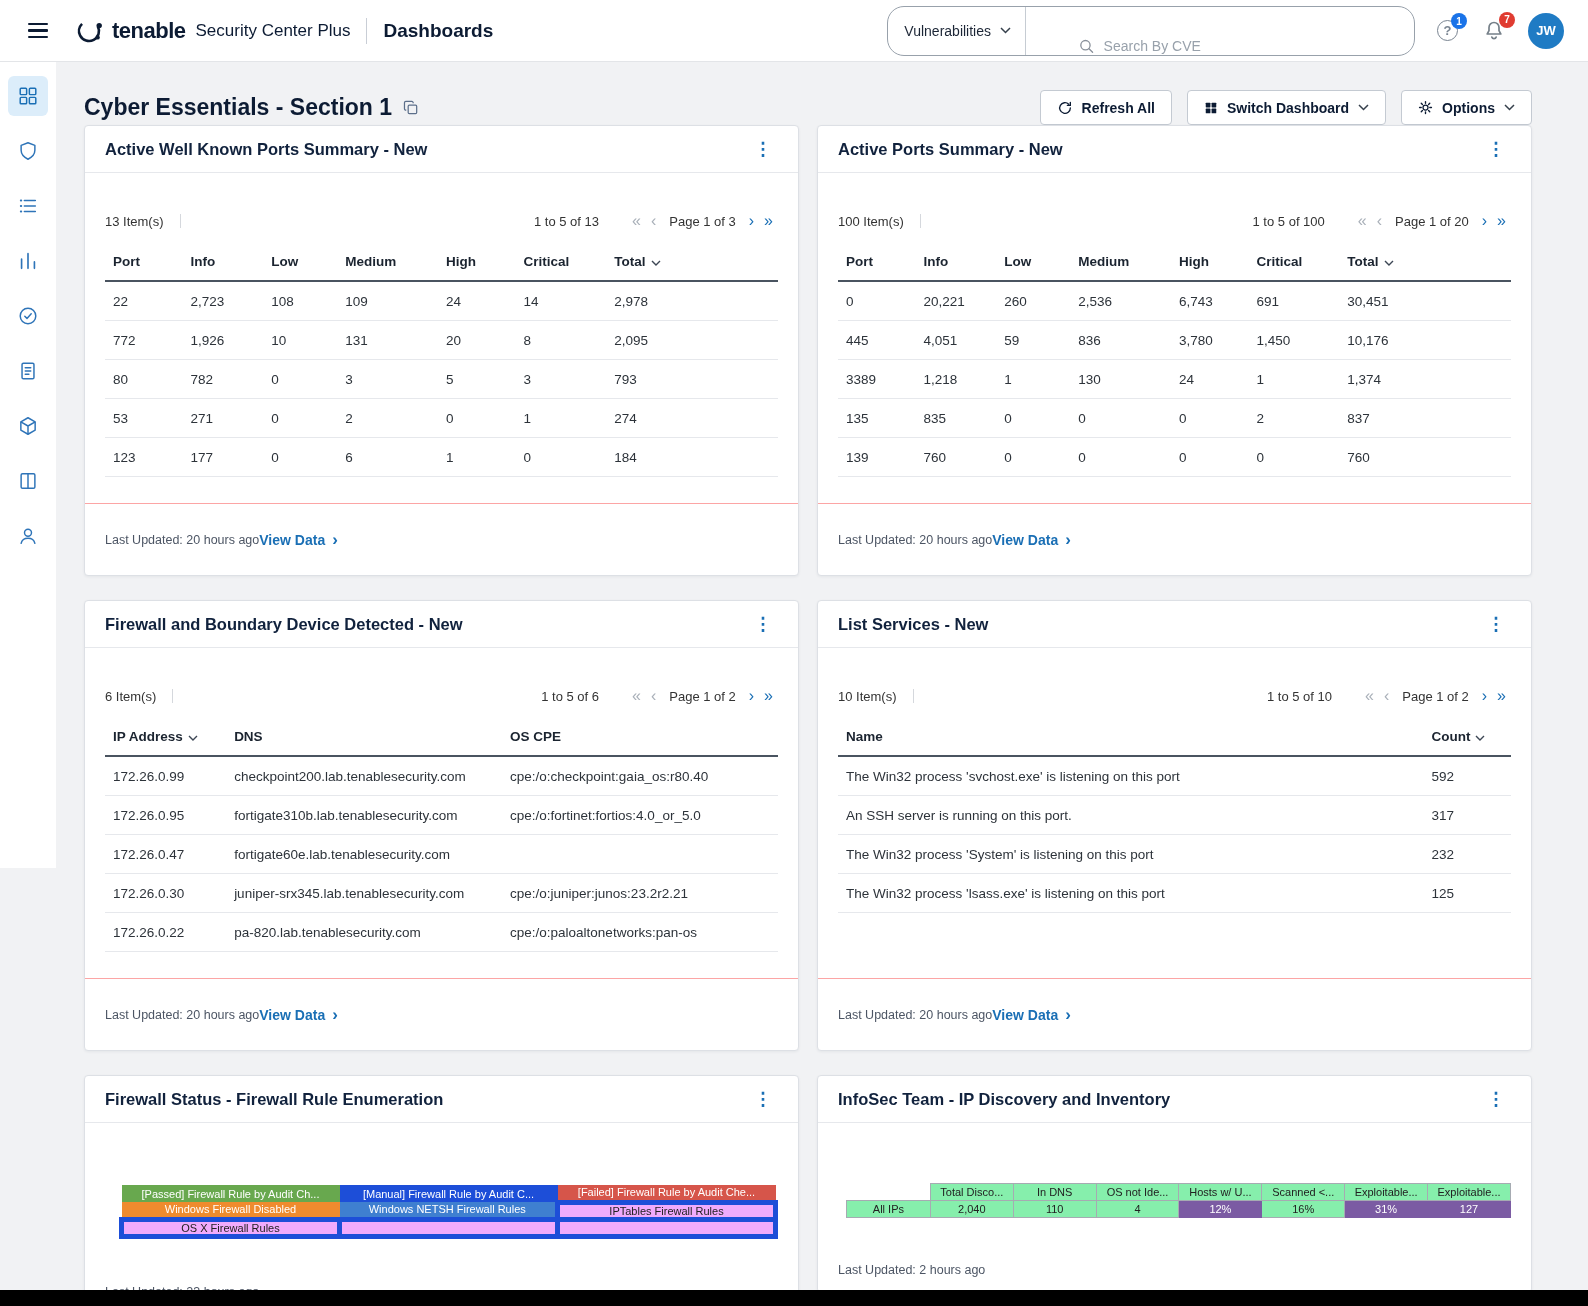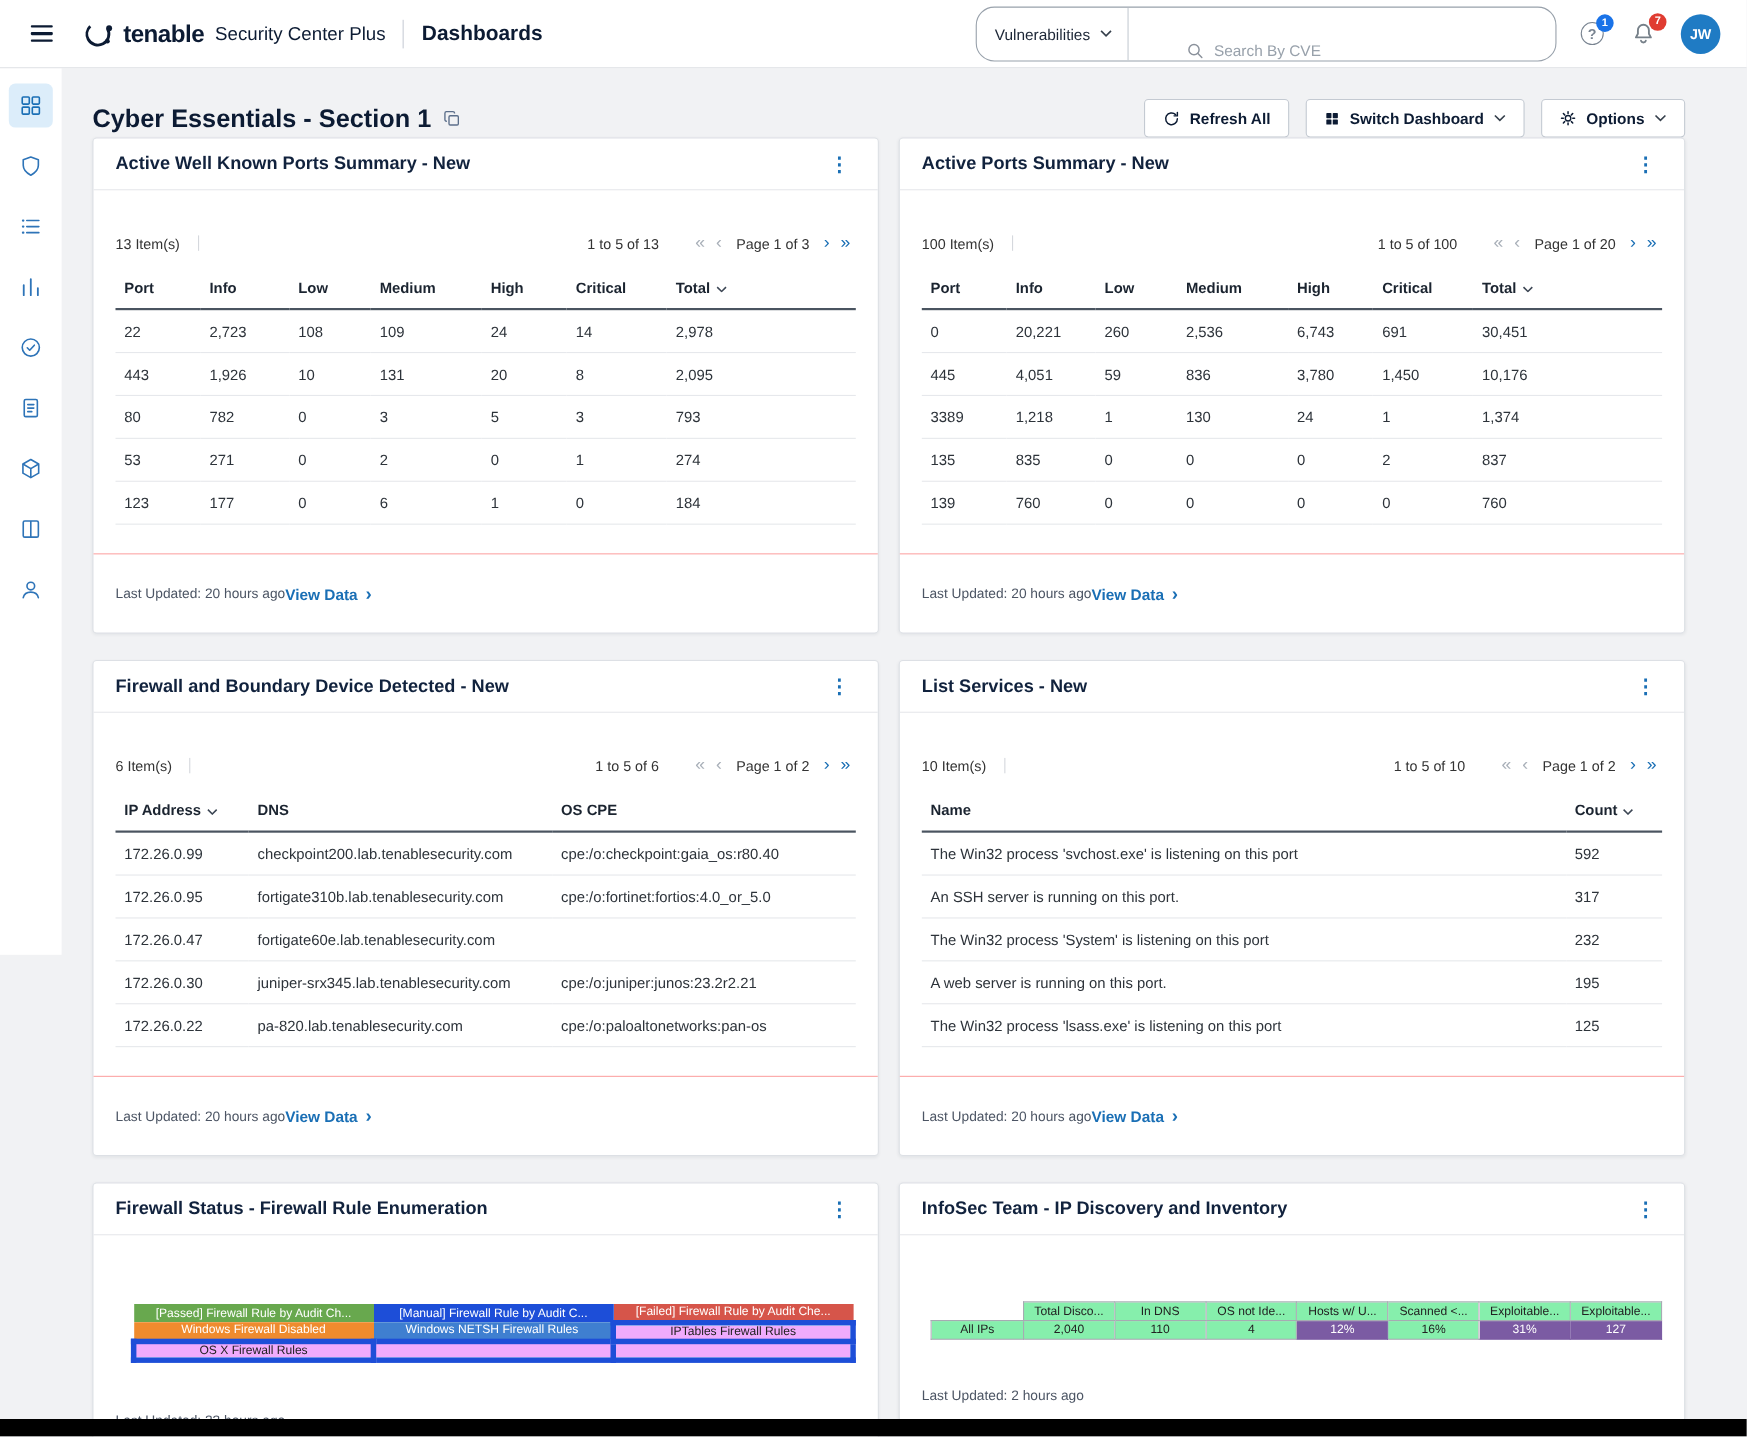--- a/index.html
+++ b/index.html
@@ -322,21 +322,21 @@
             <tr>
               <td>22</td>
               <td class="c-info">2,723</td>
               <td class="c-low">108</td>
               <td class="c-med">109</td>
               <td class="c-high">24</td>
               <td class="c-crit">14</td>
               <td>2,978</td>
             </tr>
             <tr>
-              <td>443</td>
+              <td>772</td>
               <td class="c-info">1,926</td>
               <td class="c-low">10</td>
               <td class="c-med">131</td>
               <td class="c-high">20</td>
               <td class="c-crit">8</td>
               <td>2,095</td>
             </tr>
             <tr>
               <td>80</td>
               <td class="c-info">782</td>
@@ -578,24 +578,20 @@
             </tr>
             <tr>
               <td>An SSH server is running on this port.</td>
               <td>317</td>
             </tr>
             <tr>
               <td>The Win32 process 'System' is listening on this port</td>
               <td>232</td>
             </tr>
             <tr>
-              <td>A web server is running on this port.</td>
-              <td>195</td>
-            </tr>
-            <tr>
               <td>The Win32 process 'lsass.exe' is listening on this port</td>
               <td>125</td>
             </tr>
           </tbody>
         </table>
       </div>
       <div class="card-foot">
         <span class="updated">Last Updated: 20 hours ago</span>
         <a class="viewdata">
             <span>View Data</span>

